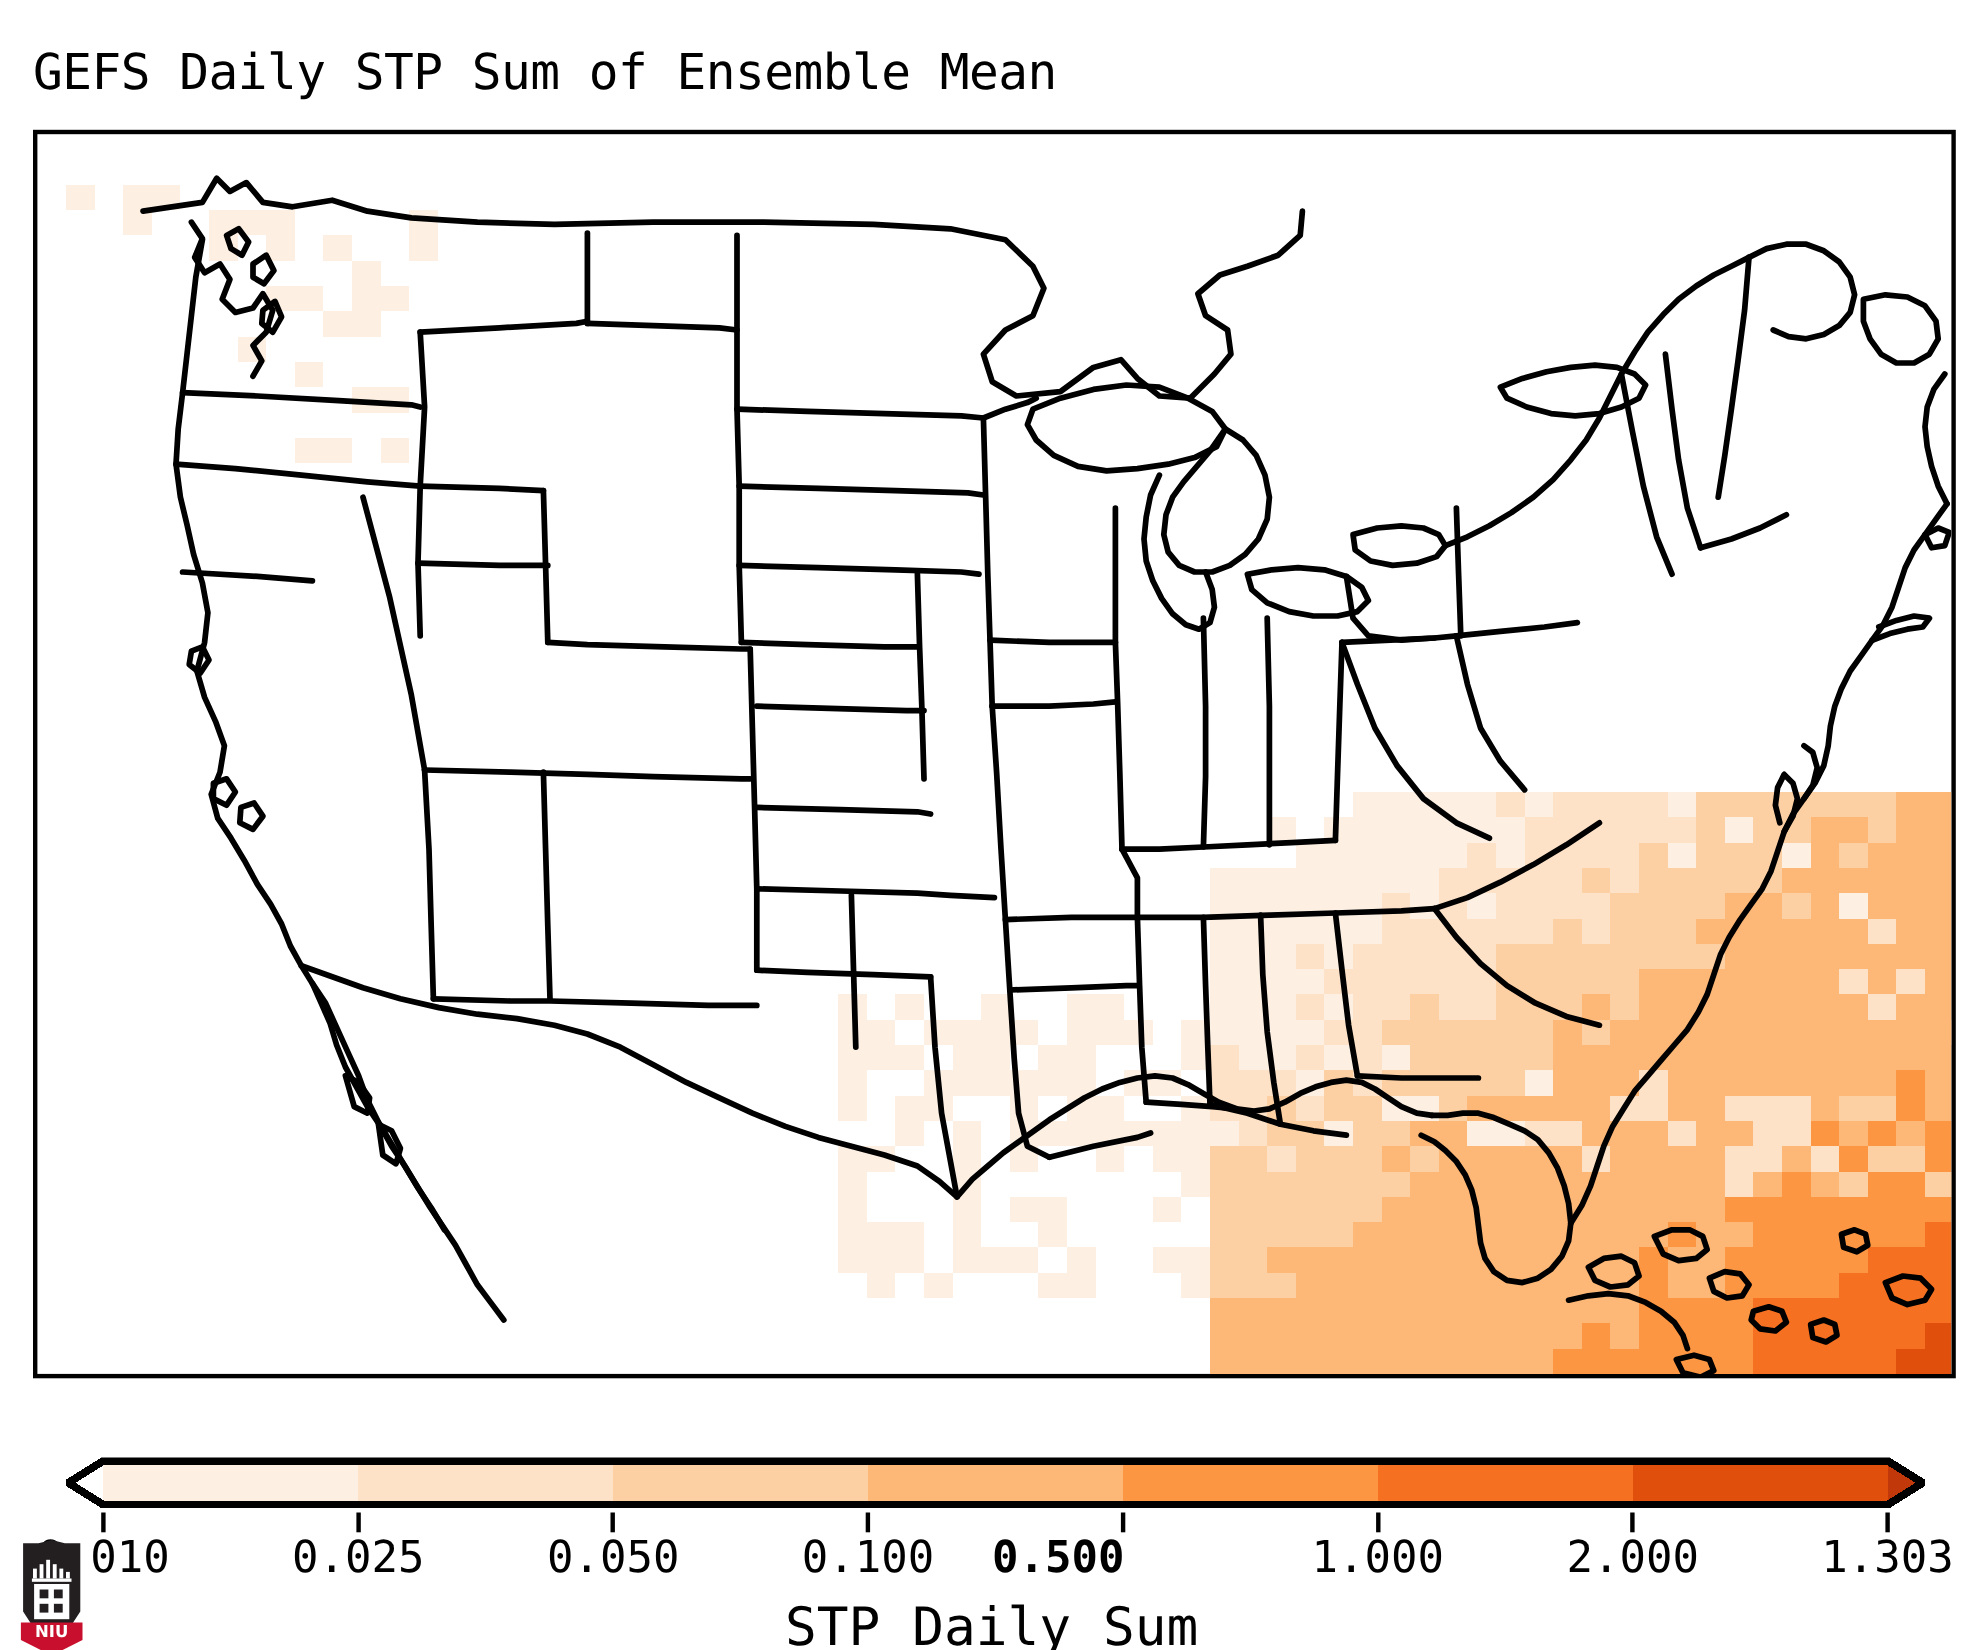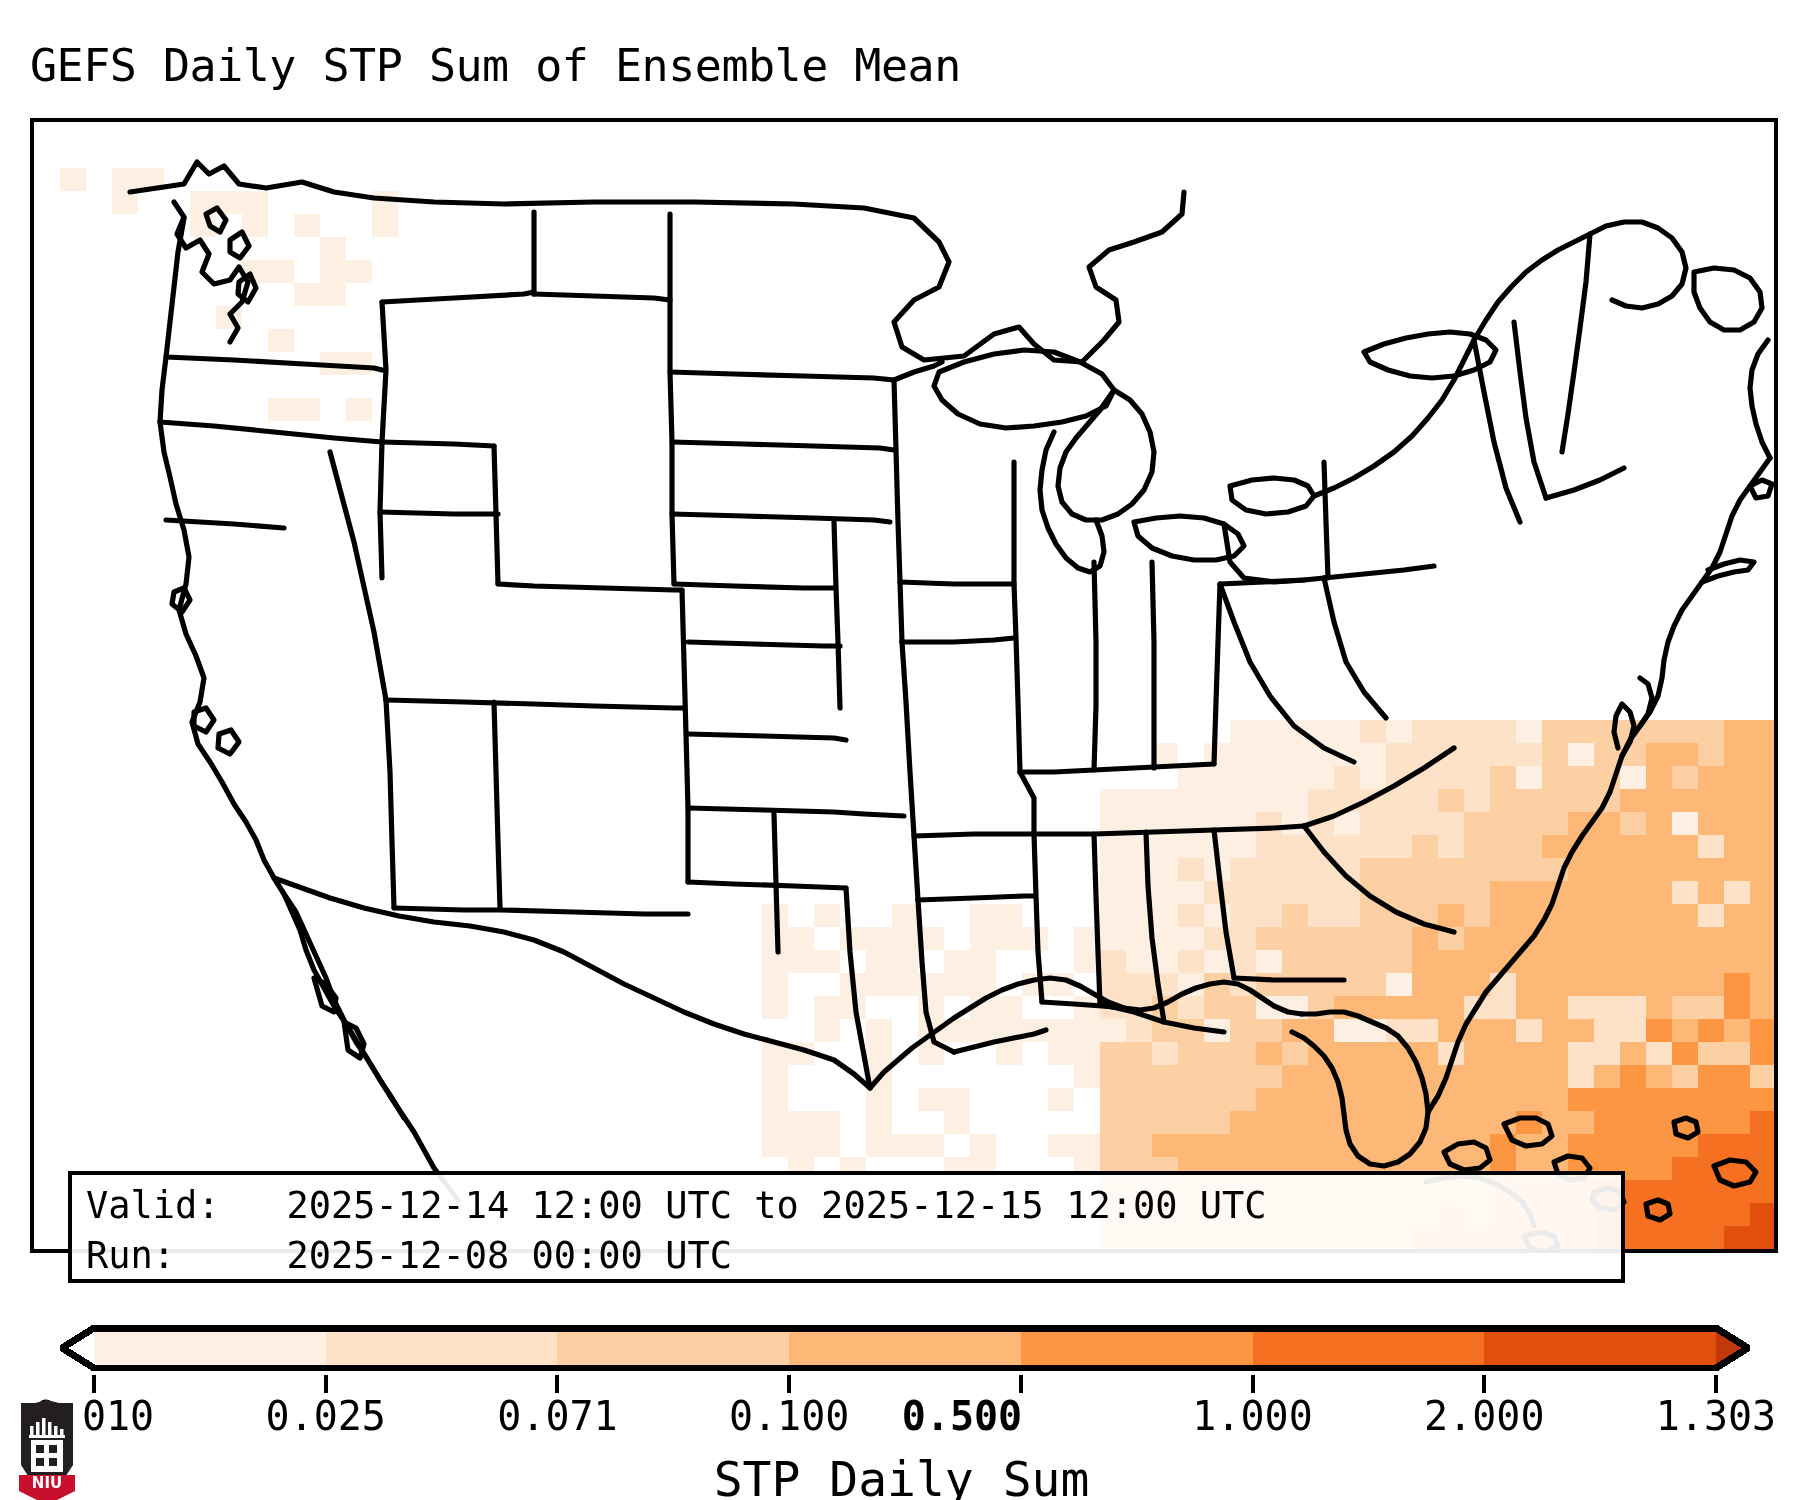--- a/index.html
+++ b/index.html
@@ -1147,24 +1147,20 @@
           <path d="M1480,200 L1486,250 L1492,296 L1500,340 L1512,376"></path>
           <path d="M1512,376 L1540,368 L1566,358 L1590,346"></path>
           <path d="M1440,218 L1450,270 L1460,320 L1472,366 L1486,400"></path>
         </g>
       </svg>
 
     </div>
 
   </div>
 
-  <div id="info-box">
-    <div class="info-line">Valid:   2025-12-14 12:00 UTC to 2025-12-15 12:00 UTC</div>
-    <div class="info-line">Run:     2025-12-08 00:00 UTC</div>
-  </div>
 
   <div id="cbar-wrap">
     <svg id="cbar-svg" width="1690" height="46" viewBox="0 0 1690 46" shape-rendering="crispEdges">
       <g id="cbar-bands">
           <path d="M34,3 L34,43 L2,23 Z" fill="#ffffff"></path>
           <rect x="34" y="3" width="232.31428571428572" height="40" fill="#fdf0e3"></rect>
           <rect x="265.7142857142857" y="3" width="232.31428571428572" height="40" fill="#fde2c8"></rect>
           <rect x="497.42857142857144" y="3" width="232.31428571428572" height="40" fill="#fdd0a4"></rect>
           <rect x="729.1428571428571" y="3" width="232.31428571428572" height="40" fill="#fdb777"></rect>
           <rect x="960.8571428571429" y="3" width="232.31428571428572" height="40" fill="#fd9642"></rect>
@@ -1176,21 +1172,21 @@
           <path d="M34,3 L1656,3 L1688,23 L1656,43 L34,43 L2,23 Z"></path>
         </g>
     </svg>
   </div>
 
   <div id="cbar-ticklabels">
       <div class="cb-tick-label" style="left: 94px;">0.010</div>
       <div style="position: absolute; left: 92px; top: -18px; width: 4px; height: 18px; background: rgb(0, 0, 0);"></div>
       <div class="cb-tick-label" style="left: 325.714px;">0.025</div>
       <div style="position: absolute; left: 323.714px; top: -18px; width: 4px; height: 18px; background: rgb(0, 0, 0);"></div>
-      <div class="cb-tick-label" style="left: 557.429px;">0.071</div>
+      <div class="cb-tick-label" style="left: 557.429px;">0.050</div>
       <div style="position: absolute; left: 555.429px; top: -18px; width: 4px; height: 18px; background: rgb(0, 0, 0);"></div>
       <div class="cb-tick-label" style="left: 789.143px;">0.100</div>
       <div style="position: absolute; left: 787.143px; top: -18px; width: 4px; height: 18px; background: rgb(0, 0, 0);"></div>
       <div class="cb-tick-label" style="left: 962px; font-weight: bold;">0.500</div>
       <div style="position: absolute; left: 1018.86px; top: -18px; width: 4px; height: 18px; background: rgb(0, 0, 0);"></div>
       <div class="cb-tick-label" style="left: 1252.57px;">1.000</div>
       <div style="position: absolute; left: 1250.57px; top: -18px; width: 4px; height: 18px; background: rgb(0, 0, 0);"></div>
       <div class="cb-tick-label" style="left: 1484.29px; text-align: right;">2.000</div>
       <div style="position: absolute; left: 1482.29px; top: -18px; width: 4px; height: 18px; background: rgb(0, 0, 0);"></div>
       <div class="cb-tick-label" style="left: 1716px;">1.303</div>

